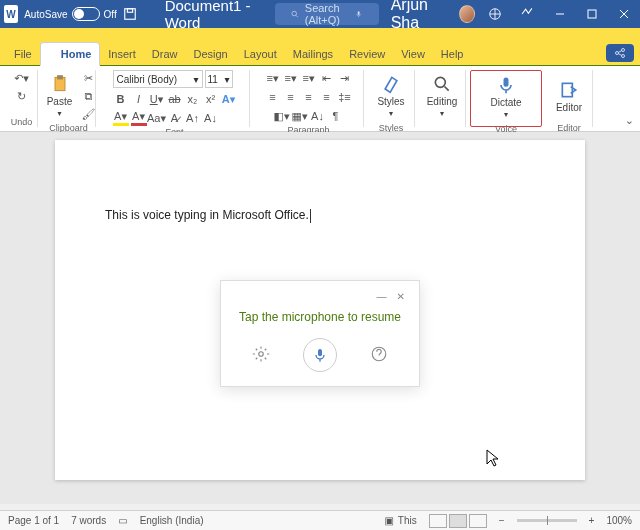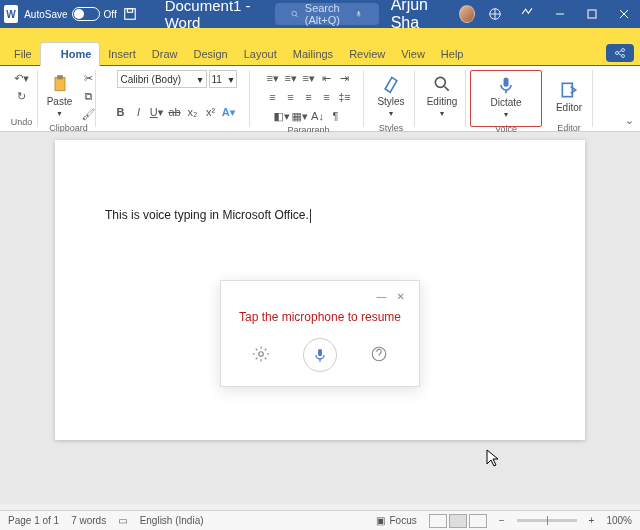--- a/index.html
+++ b/index.html
@@ -35,27 +35,27 @@
 .big-btn svg { width: 20px; height: 20px; }
 .dictate-box { border: 1.5px solid #d04040; border-radius: 2px; padding: 0 16px; }
 .font-combo { width: 90px; height: 18px; border: 1px solid #ccc; font-size: 10px; padding: 0 3px; display:flex; align-items:center; justify-content:space-between; cursor:pointer; }
 .size-combo { width: 28px; height: 18px; border: 1px solid #ccc; font-size: 10px; padding: 8px 2px; display:flex; align-items:center; justify-content:space-between; cursor:pointer; }
 .mini-col { display:flex; flex-direction:column; gap:2px; }
 .mini-row { display:flex; gap:2px; align-items:center; }
 .icon16 { width:16px; height:16px; display:flex; align-items:center; justify-content:center; cursor:pointer; color:#555; font-size:11px; }
 .collapse-chevron { position:absolute; right:6px; bottom:4px; color:#666; cursor:pointer; }
 
 .page-area { background: #e8e8e8; height: 372px; display:flex; justify-content:center; padding-top: 8px; position: relative; }
-.page { width: 530px; height: 300px; background: #fff; box-shadow: 0 1px 4px rgba(0,0,0,.2); position: relative; padding: 68px 50px; }
+.page { width: 530px; height: 340px; background: #fff; box-shadow: 0 1px 4px rgba(0,0,0,.2); position: relative; padding: 68px 50px; }
 .body-text { font-size: 12px; color:#222; }
 .cursor-line { display:inline-block; width:1px; height:14px; background:#333; vertical-align:middle; margin-left:1px; }
 
 .dictate-panel { position:absolute; top:140px; left:50%; transform:translateX(-50%); width: 200px; background:#fff; border:1px solid #ddd; box-shadow: 0 3px 14px rgba(0,0,0,.12); padding: 10px 14px 14px; }
 .dictate-panel .mini-ctrls { display:flex; justify-content:flex-end; gap:10px; color:#888; font-size:10px; }
-.dictate-panel .msg { text-align:center; font-size:12px; color:#b91c1c; margin: 8px 0 14px; }
+.dictate-panel .msg { text-align:center; font-size:12px; color:#4d7c0f; margin: 8px 0 14px; }
 .dictate-panel .ctrls { display:flex; justify-content:space-around; align-items:center; }
 .mic-circle { width: 34px; height:34px; border:1px solid #ccc; border-radius:50%; display:flex; align-items:center; justify-content:center; cursor:pointer; }
 .panel-icon { color:#777; cursor:pointer; }
 
 .mouse-cursor { position:absolute; top:168px; left:265px; }
 
 .statusbar { position:absolute; bottom:0; left:0; right:0; height: 20px; background: #f7f7f7; border-top:1px solid #d0d0d0; display:flex; align-items:center; padding: 0 8px; font-size: 10px; color:#555; gap: 12px; }
 .statusbar .spacer { flex:1; }
 .sb-item { display:flex; align-items:center; gap:4px; cursor:pointer; }
 .zoom-slider { width: 60px; height:3px; background:#ccc; position:relative; }
@@ -175,21 +175,21 @@
       <div class="mini-col">
         <div class="icon16">✂</div>
         <div class="icon16">⧉</div>
         <div class="icon16">🖌</div>
       </div>
     </div>
     <div class="group-label">Clipboard</div>
   </div>
 
   <div class="group" style="width:150px">
-    <div class="group-body mini-col" style="align-items:flex-end;gap:16px">
+    <div class="group-body mini-col" style="align-items:flex-start;gap:3px">
       <div class="mini-row">
         <div class="font-combo">
             <span>Calibri (Body)</span>
             <span>▾</span>
           </div>
         <div class="size-combo">
             <span>11</span>
             <span>▾</span>
           </div>
       </div>
@@ -339,21 +339,21 @@
     </div>
   </div>
 </div>
 
 <div class="statusbar">
   <span class="sb-item">Page 1 of 1</span>
   <span class="sb-item">7 words</span>
   <span class="sb-item">▭</span>
   <span class="sb-item">English (India)</span>
   <div class="spacer"></div>
-  <span class="sb-item">▣ <span>Focus</span></span>
+  <span class="sb-item">▣ <span>This</span></span>
   <div class="view-icons">
     <div></div>
     <div style="background:#ddd"></div>
     <div></div>
   </div>
   <span class="sb-item">−</span>
   <div class="zoom-slider"></div>
   <span class="sb-item">+</span>
   <span class="sb-item">100%</span>
 </div>

